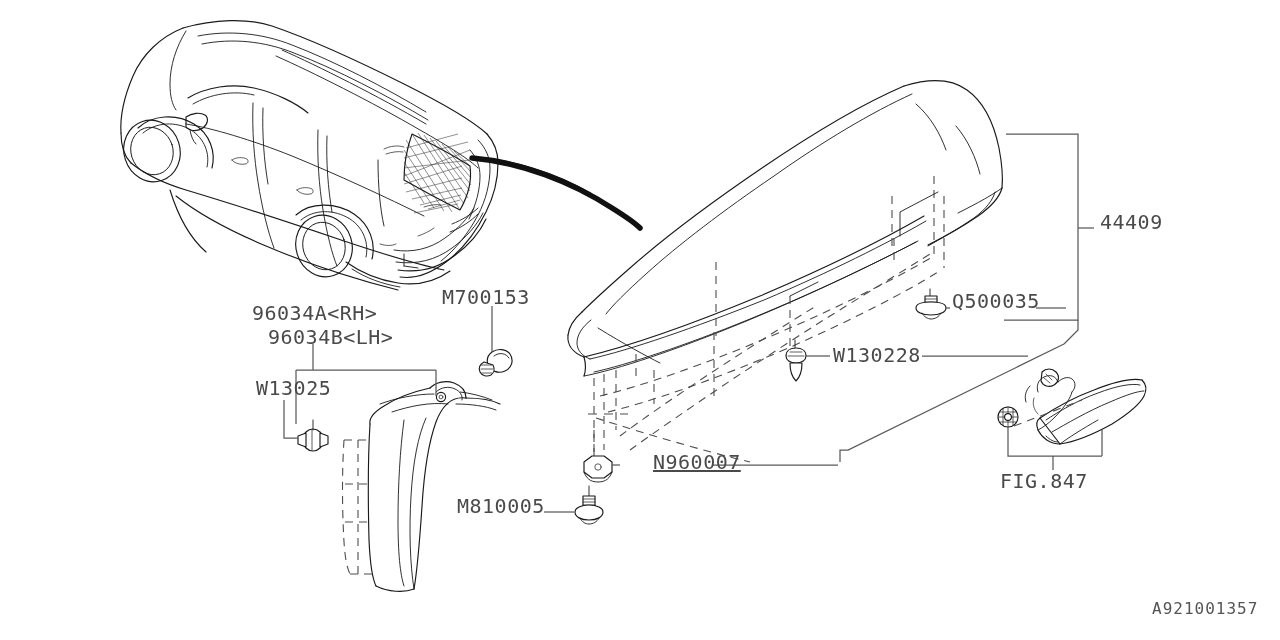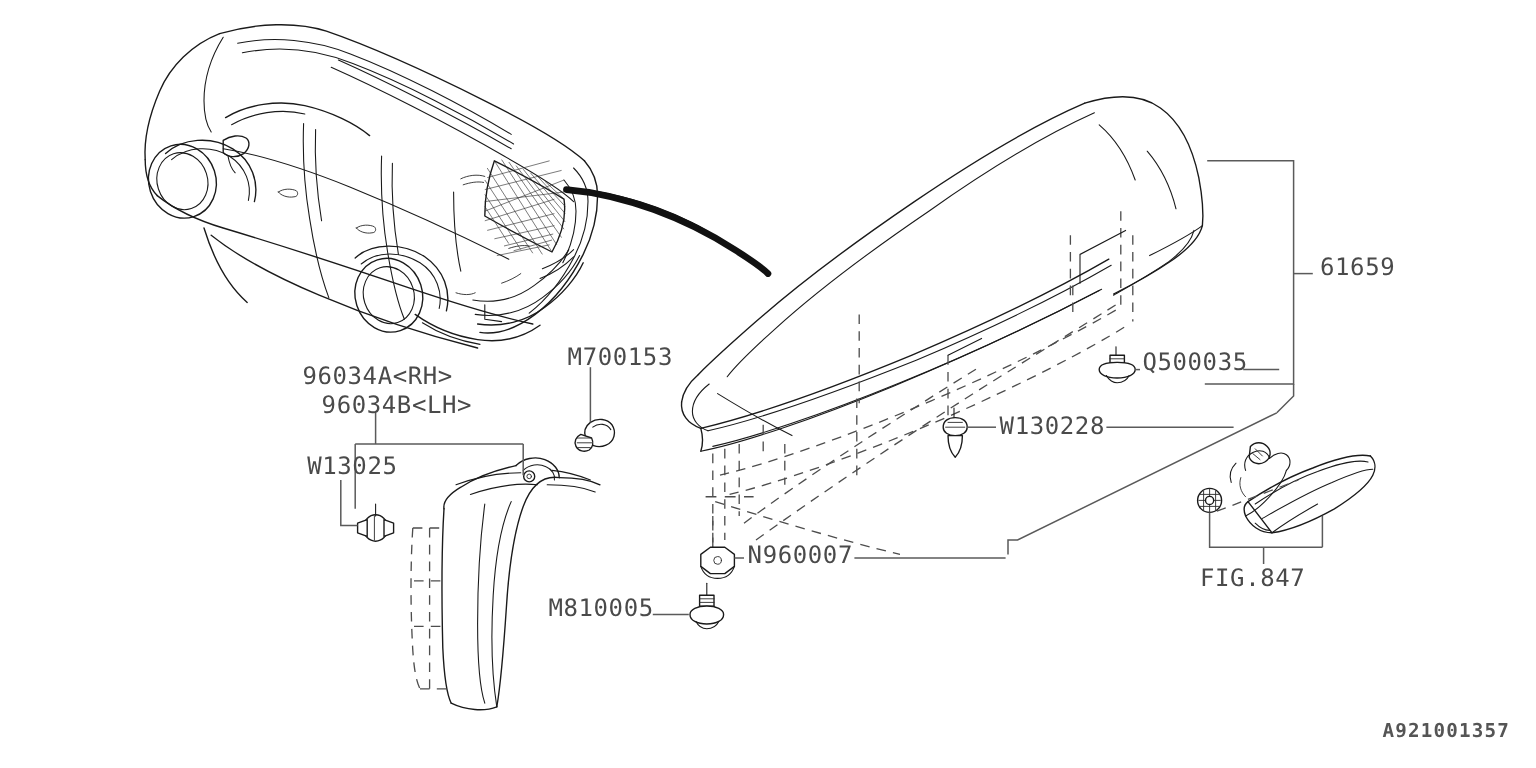--- a/index.html
+++ b/index.html
@@ -3,21 +3,21 @@
 <meta charset="utf-8">
 <style>
   html,body{margin:0;padding:0;background:#ffffff;}
   body{width:1280px;height:640px;overflow:hidden;
        font-family:"DejaVu Sans Mono","Liberation Mono",monospace;}
   #stage{position:relative;width:1280px;height:640px;background:#fff;}
   svg.layer{position:absolute;left:0;top:0;width:1280px;height:640px;}
   .lbl{position:absolute;white-space:pre;color:#4a4a4a;
        font-family:"DejaVu Sans Mono","Liberation Mono",monospace;
        font-size:20px;letter-spacing:0.5px;line-height:24px;}
-  .fignum{font-size:16px;color:#555;letter-spacing:1px;font-weight:bold;}
+  .fignum{font-size:16px;color:#555;letter-spacing:1px;}
 </style>
 </head>
 <body>
 
 <div id="stage">
 
   <svg class="layer" viewBox="0 0 1280 640">
     <defs>
       <style>
         .s  { fill:none; stroke:#1a1a1a; stroke-width:1.15; stroke-linecap:round; stroke-linejoin:round; }
@@ -314,35 +314,35 @@
       <path class="lead" d="M436,370 L436,396"></path>
 
       <path class="lead" d="M284,400 L284,438 L298,438"></path>
 
       <path class="lead" d="M1008,427 L1008,456 L1102,456"></path>
       <path class="lead" d="M1102,456 L1102,430"></path>
       <path class="lead" d="M1053,456 L1053,470"></path>
     </g>
   </svg>
 
-  <div class="lbl" style="left:1100px;top:222px;transform:translateY(-50%);">61659</div>
+  <div class="lbl" style="left:1100px;top:222px;transform:translateY(-50%);">44409</div>
 
   <div class="lbl" style="left:252px;top:313px;transform:translateY(-50%);">96034A&lt;RH&gt;</div>
 
   <div class="lbl" style="left:268px;top:337px;transform:translateY(-50%);">96034B&lt;LH&gt;</div>
 
-  <div class="lbl" style="left:473px;top:297px;transform:translateY(-50%);">M700153</div>
+  <div class="lbl" style="left:442px;top:297px;transform:translateY(-50%);">M700153</div>
 
   <div class="lbl" style="left:256px;top:388px;transform:translateY(-50%);">W13025</div>
 
   <div class="lbl" style="left:952px;top:301px;transform:translateY(-50%);">Q500035</div>
 
   <div class="lbl" style="left:833px;top:355px;transform:translateY(-50%);">W130228</div>
 
-  <div class="lbl" style="left:623px;top:462px;transform:translateY(-50%);">N960007</div>
+  <div class="lbl" style="left:653px;top:462px;transform:translateY(-50%);text-decoration:underline;">N960007</div>
 
   <div class="lbl" style="left:457px;top:506px;transform:translateY(-50%);">M810005</div>
 
   <div class="lbl" style="left:1000px;top:481px;transform:translateY(-50%);">FIG.847</div>
 
   <div class="lbl fignum" style="left:1152px;top:609px;transform:translateY(-50%);">A921001357</div>
 
 </div>
 
 </body></html>

